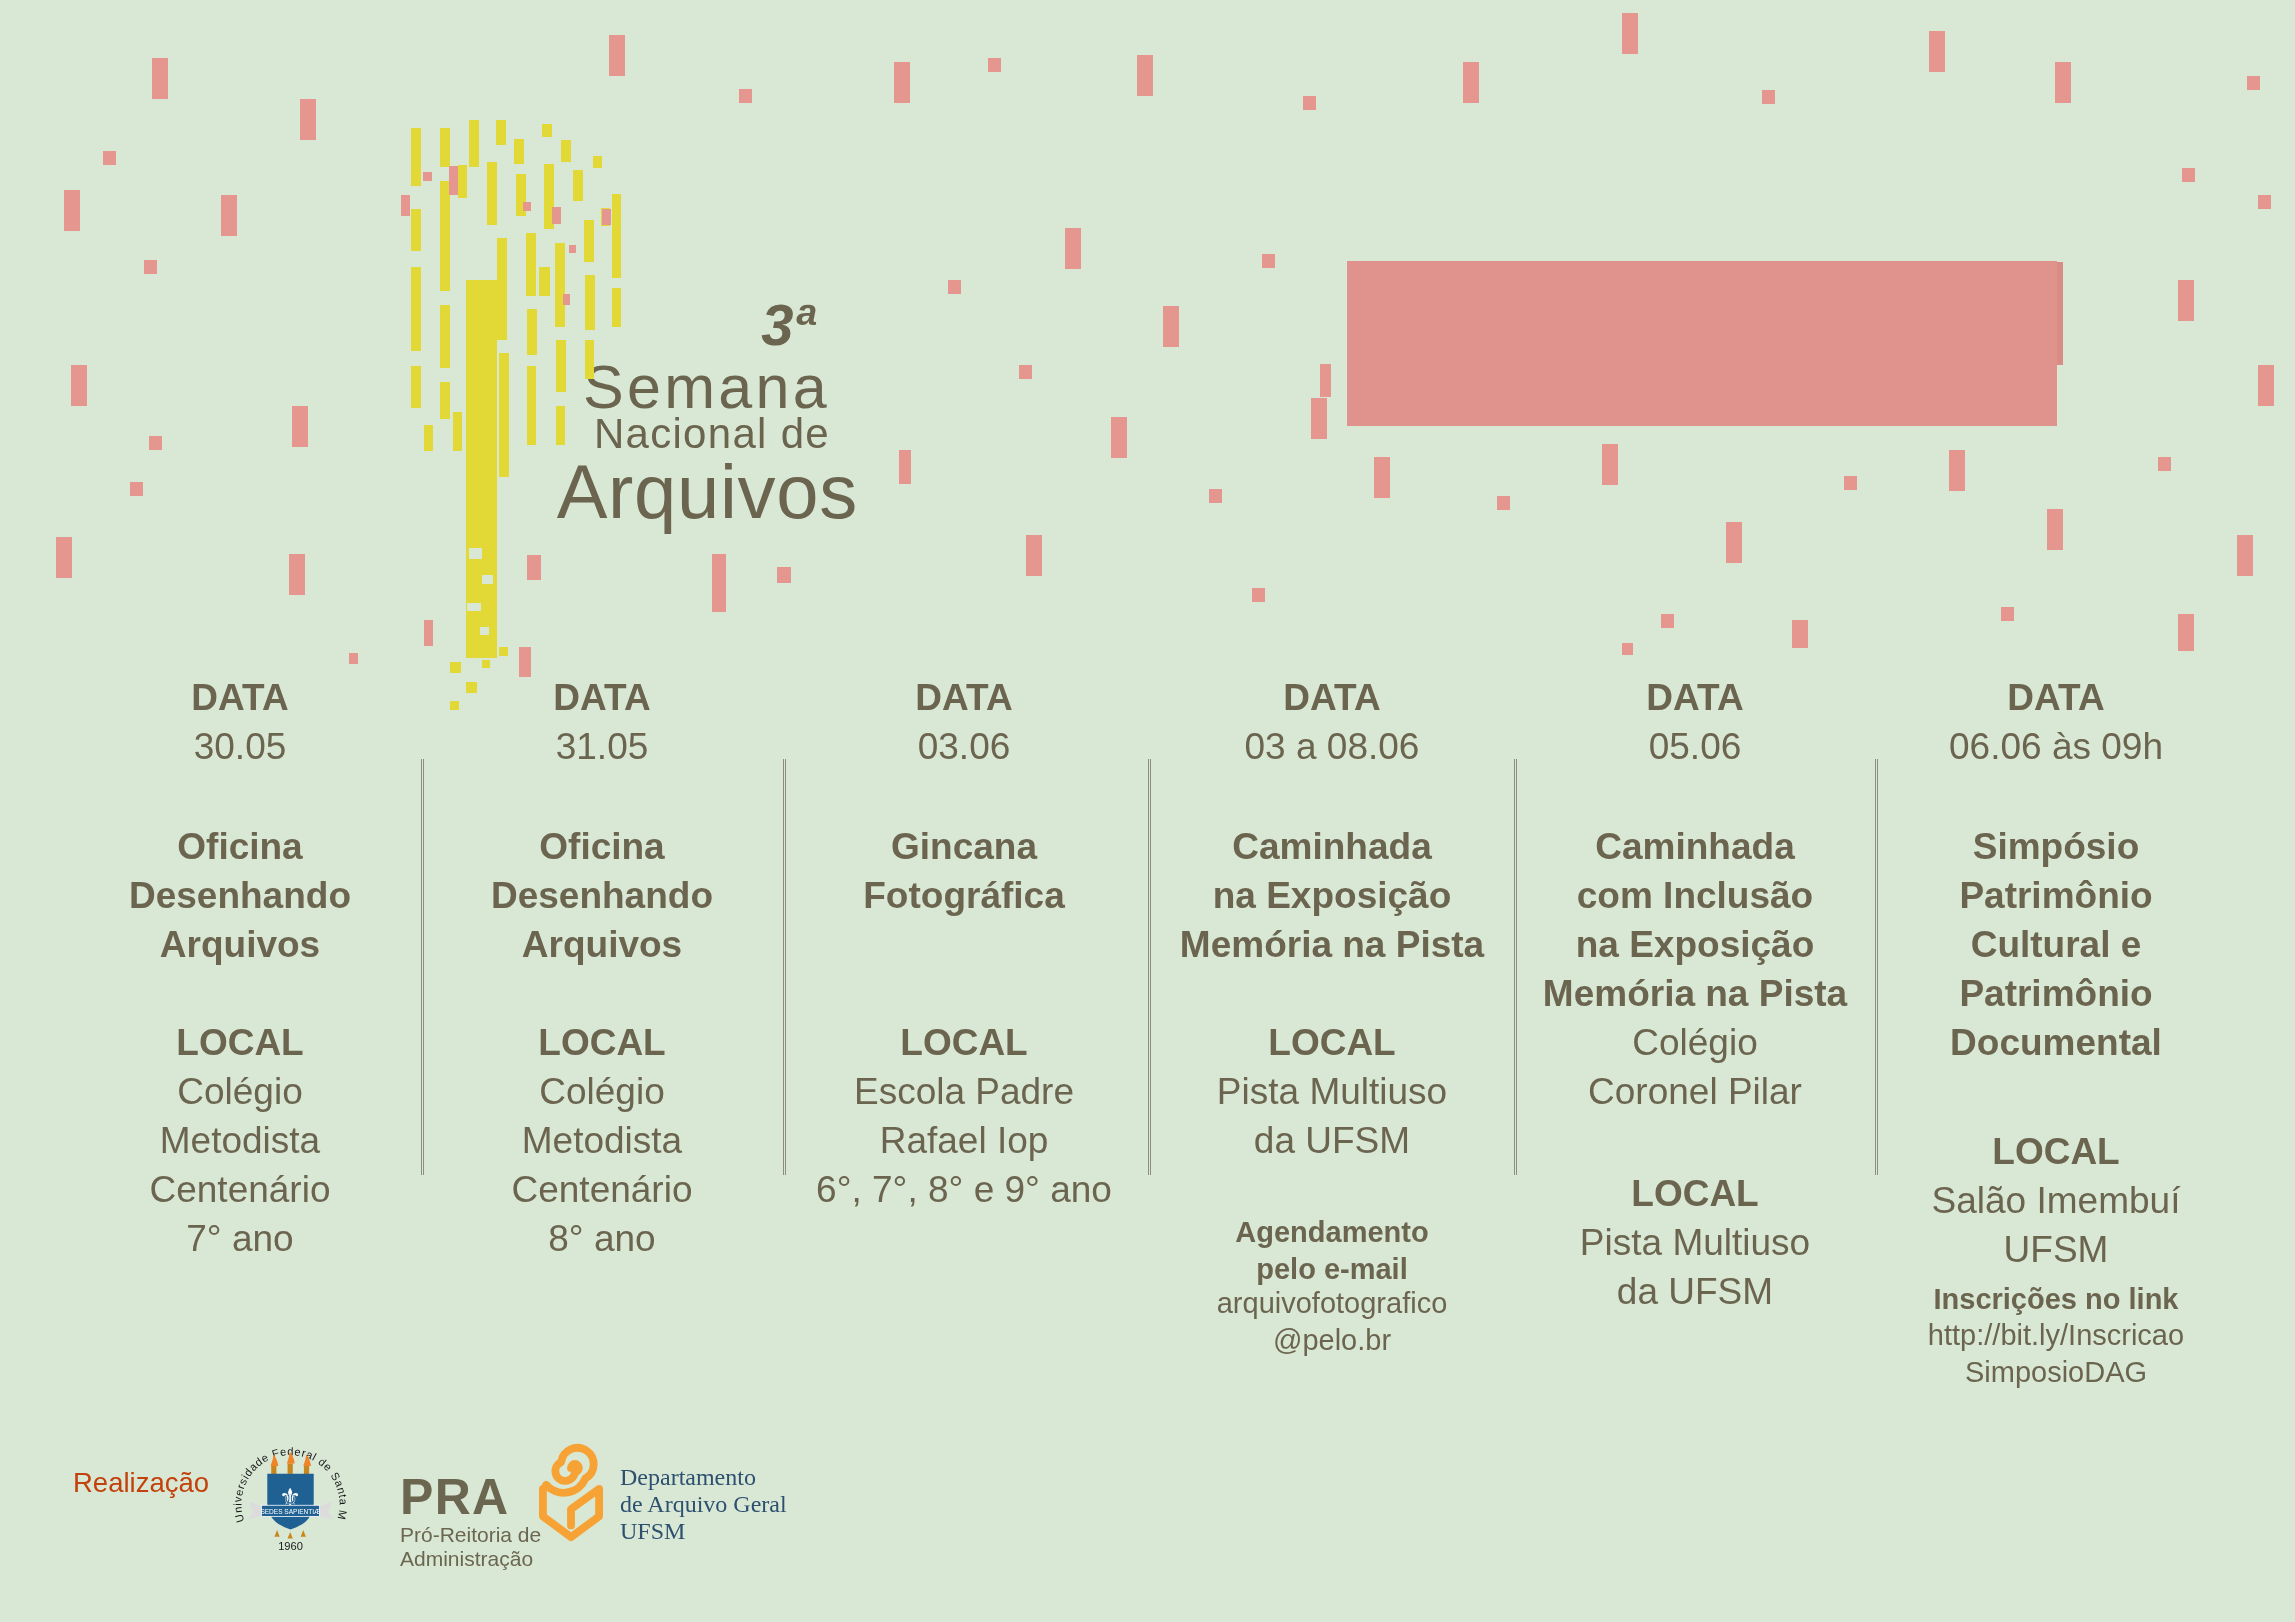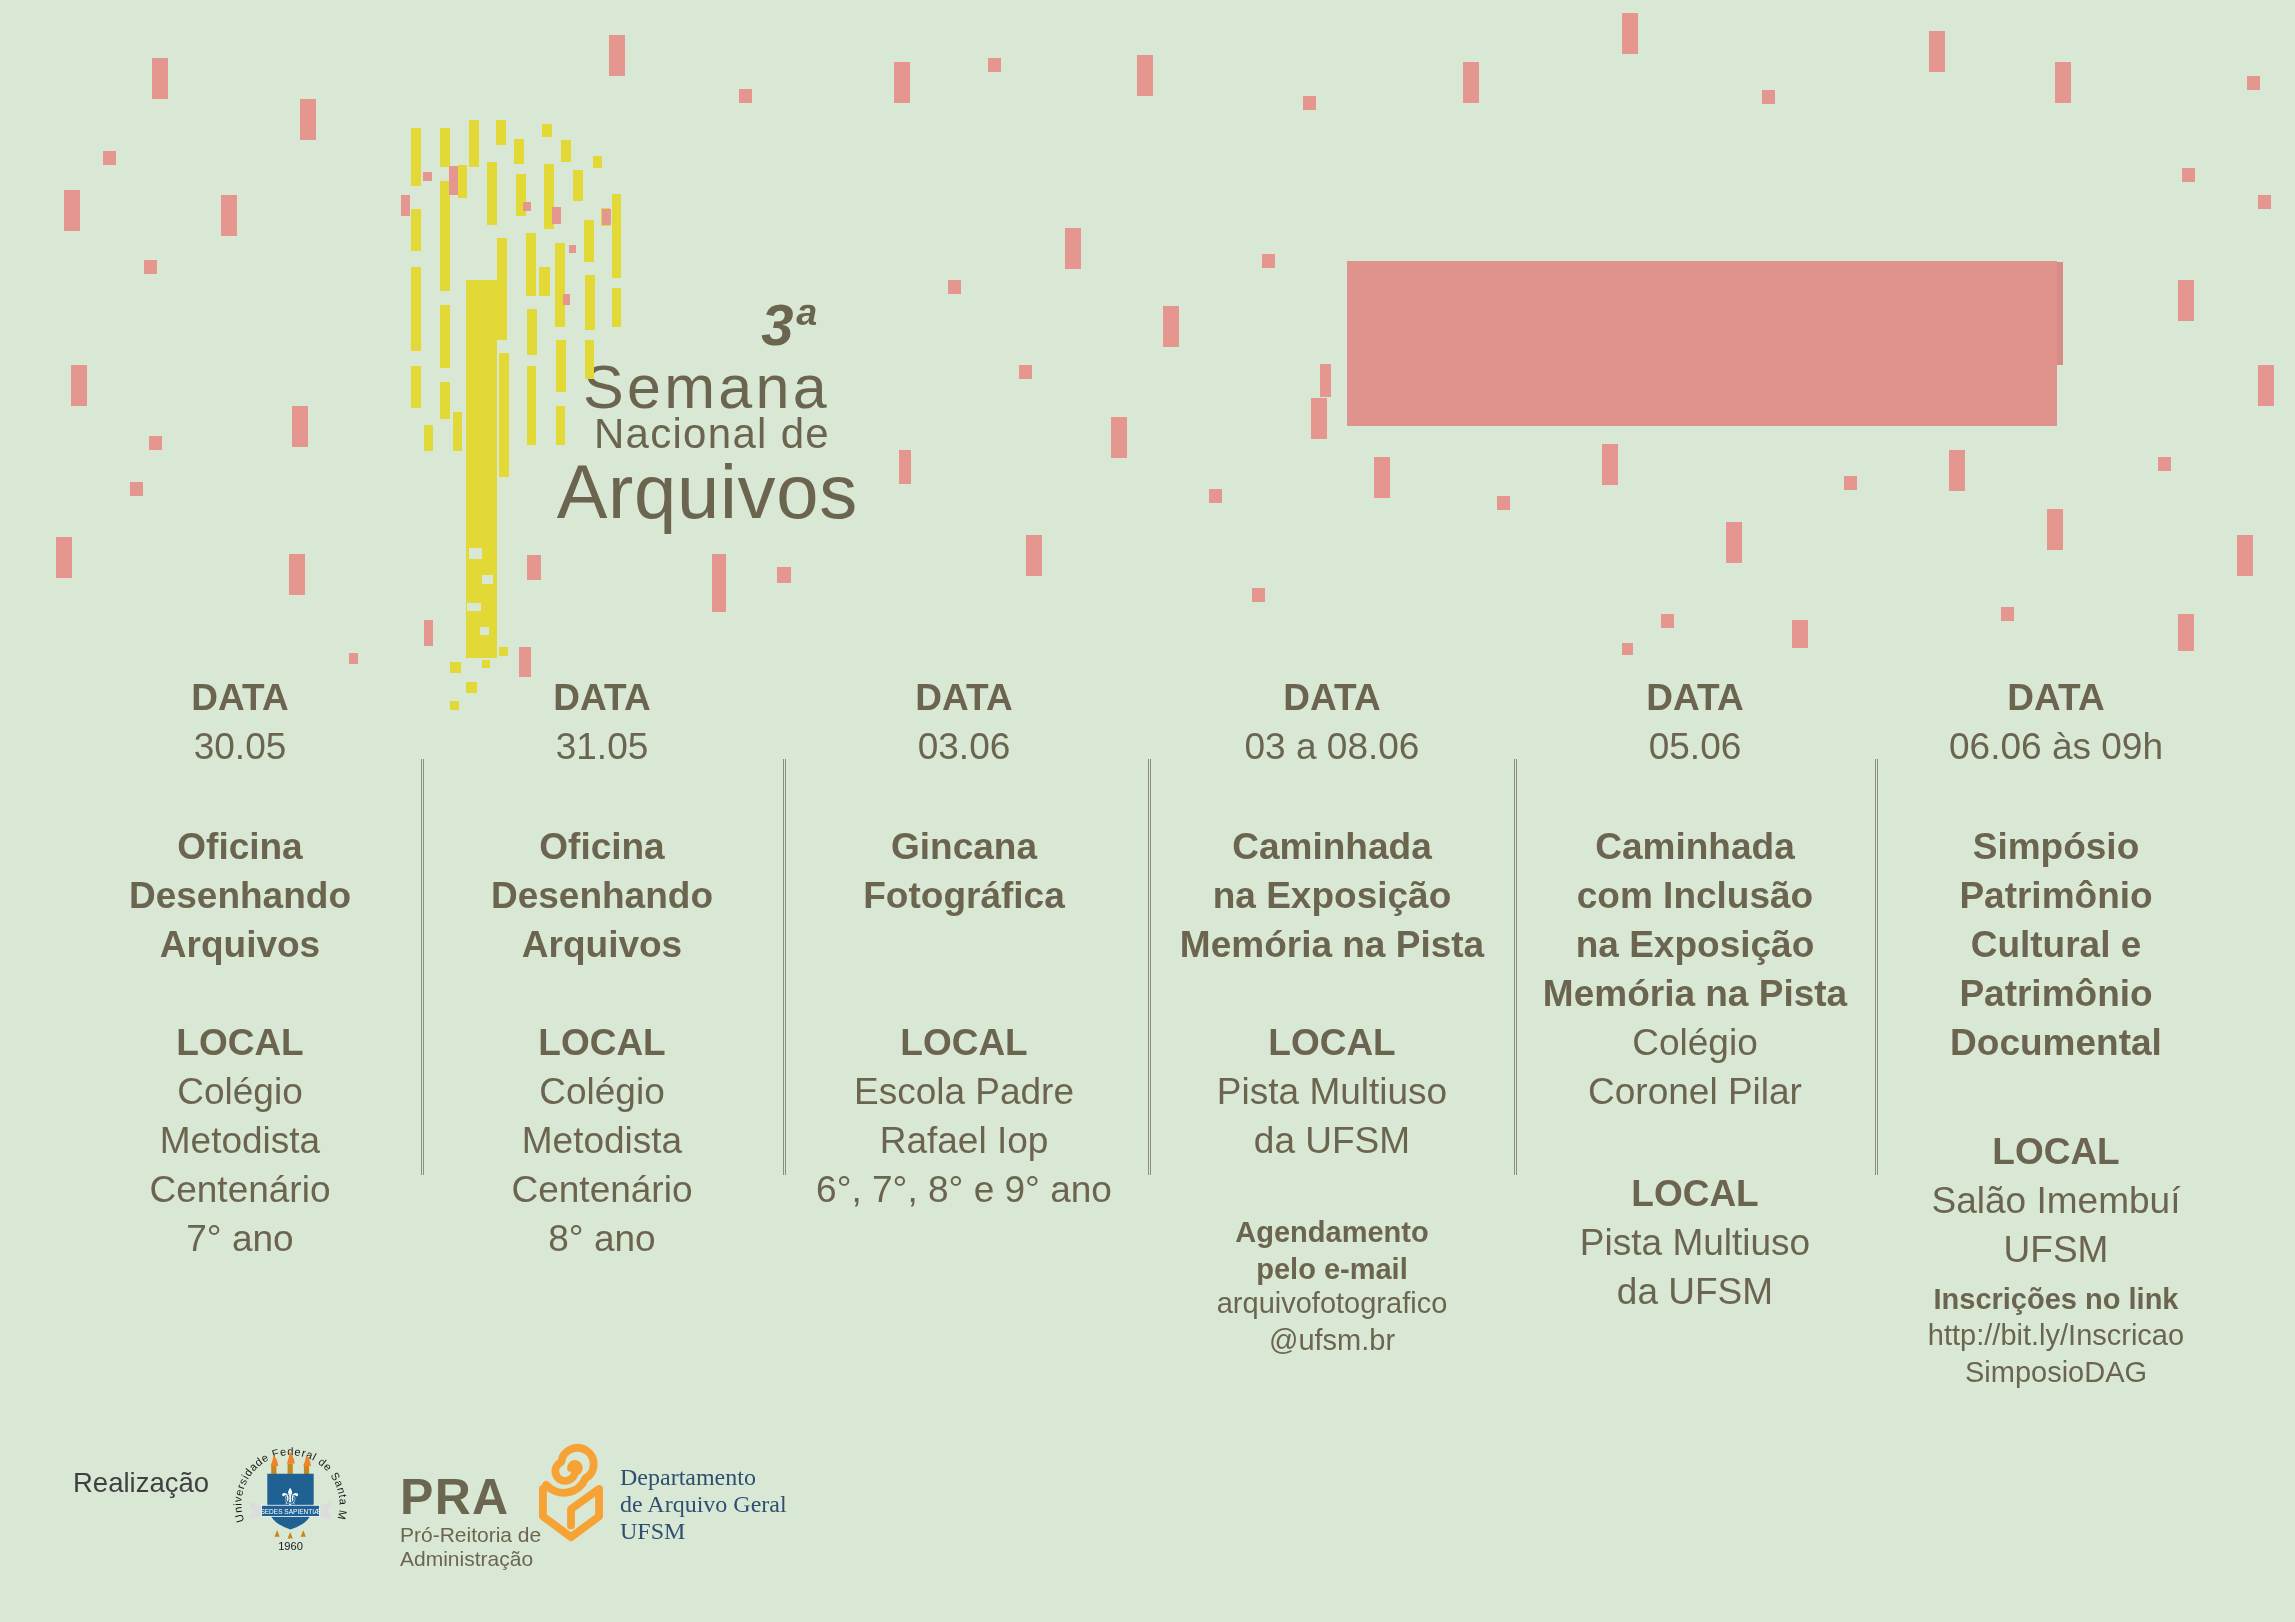--- a/index.html
+++ b/index.html
@@ -57,21 +57,21 @@
   .c6.row-note-title{top:1281px;}
   .c6.row-note-body{top:1317px;}
   .divider{
     position:absolute;top:759px;height:416px;width:1.3px;
     border-left:1.3px solid #8d8d80;border-right:1.3px solid #8d8d80;
     background:transparent;z-index:2;
   }
   #div1{left:421px;} #div2{left:783px;} #div3{left:1148px;}
   #div4{left:1514px;} #div5{left:1875px;}
   
-  #realizacao{position:absolute;left:73px;top:1467px;font-size:27.5px;color:#404040;z-index:2;text-align:right;}
+  #realizacao{position:absolute;left:73px;top:1467px;font-size:27.5px;color:#c2410c;z-index:2;text-align:right;}
   #ufsm-seal{position:absolute;left:230px;top:1432px;z-index:2;}
   #pra-block{position:absolute;left:400px;top:1471px;z-index:2;color:#6b6650;}
   #pra-acronym{font-size:50px;font-weight:700;letter-spacing:1.3px;line-height:52px;}
   #pra-line1,#pra-line2{font-size:21px;line-height:23.6px;font-weight:400;}
   #dag-logo{position:absolute;left:537px;top:1434px;z-index:2;}
   #dag-text{
     position:absolute;left:620px;top:1464px;z-index:2;
     font-family:"Liberation Serif",serif;font-size:24px;line-height:27px;color:#2d5070;
   }
 </style>
@@ -245,21 +245,21 @@
 <div class="cell c4 row-date">03 a 08.06</div>
 <div class="cell c4 bold row-event">Caminhada
 na Exposição
 Memória na Pista</div>
 <div class="cell c4 bold row-local-label">LOCAL</div>
 <div class="cell c4 row-local">Pista Multiuso
 da UFSM</div>
 <div class="cell c4 bold small row-note-title">Agendamento
 pelo e-mail</div>
 <div class="cell c4 small row-note-body">arquivofotografico
-@ufsm.br</div>
+@pelo.br</div>
 
 <div class="cell c5 bold row-datalabel">DATA</div>
 <div class="cell c5 row-date">05.06</div>
 <div class="cell c5 bold row-event">Caminhada
 com Inclusão
 na Exposição
 Memória na Pista</div>
 <div class="cell c5 row-extra">Colégio
 Coronel Pilar</div>
 <div class="cell c5 bold row-local-label">LOCAL</div>

